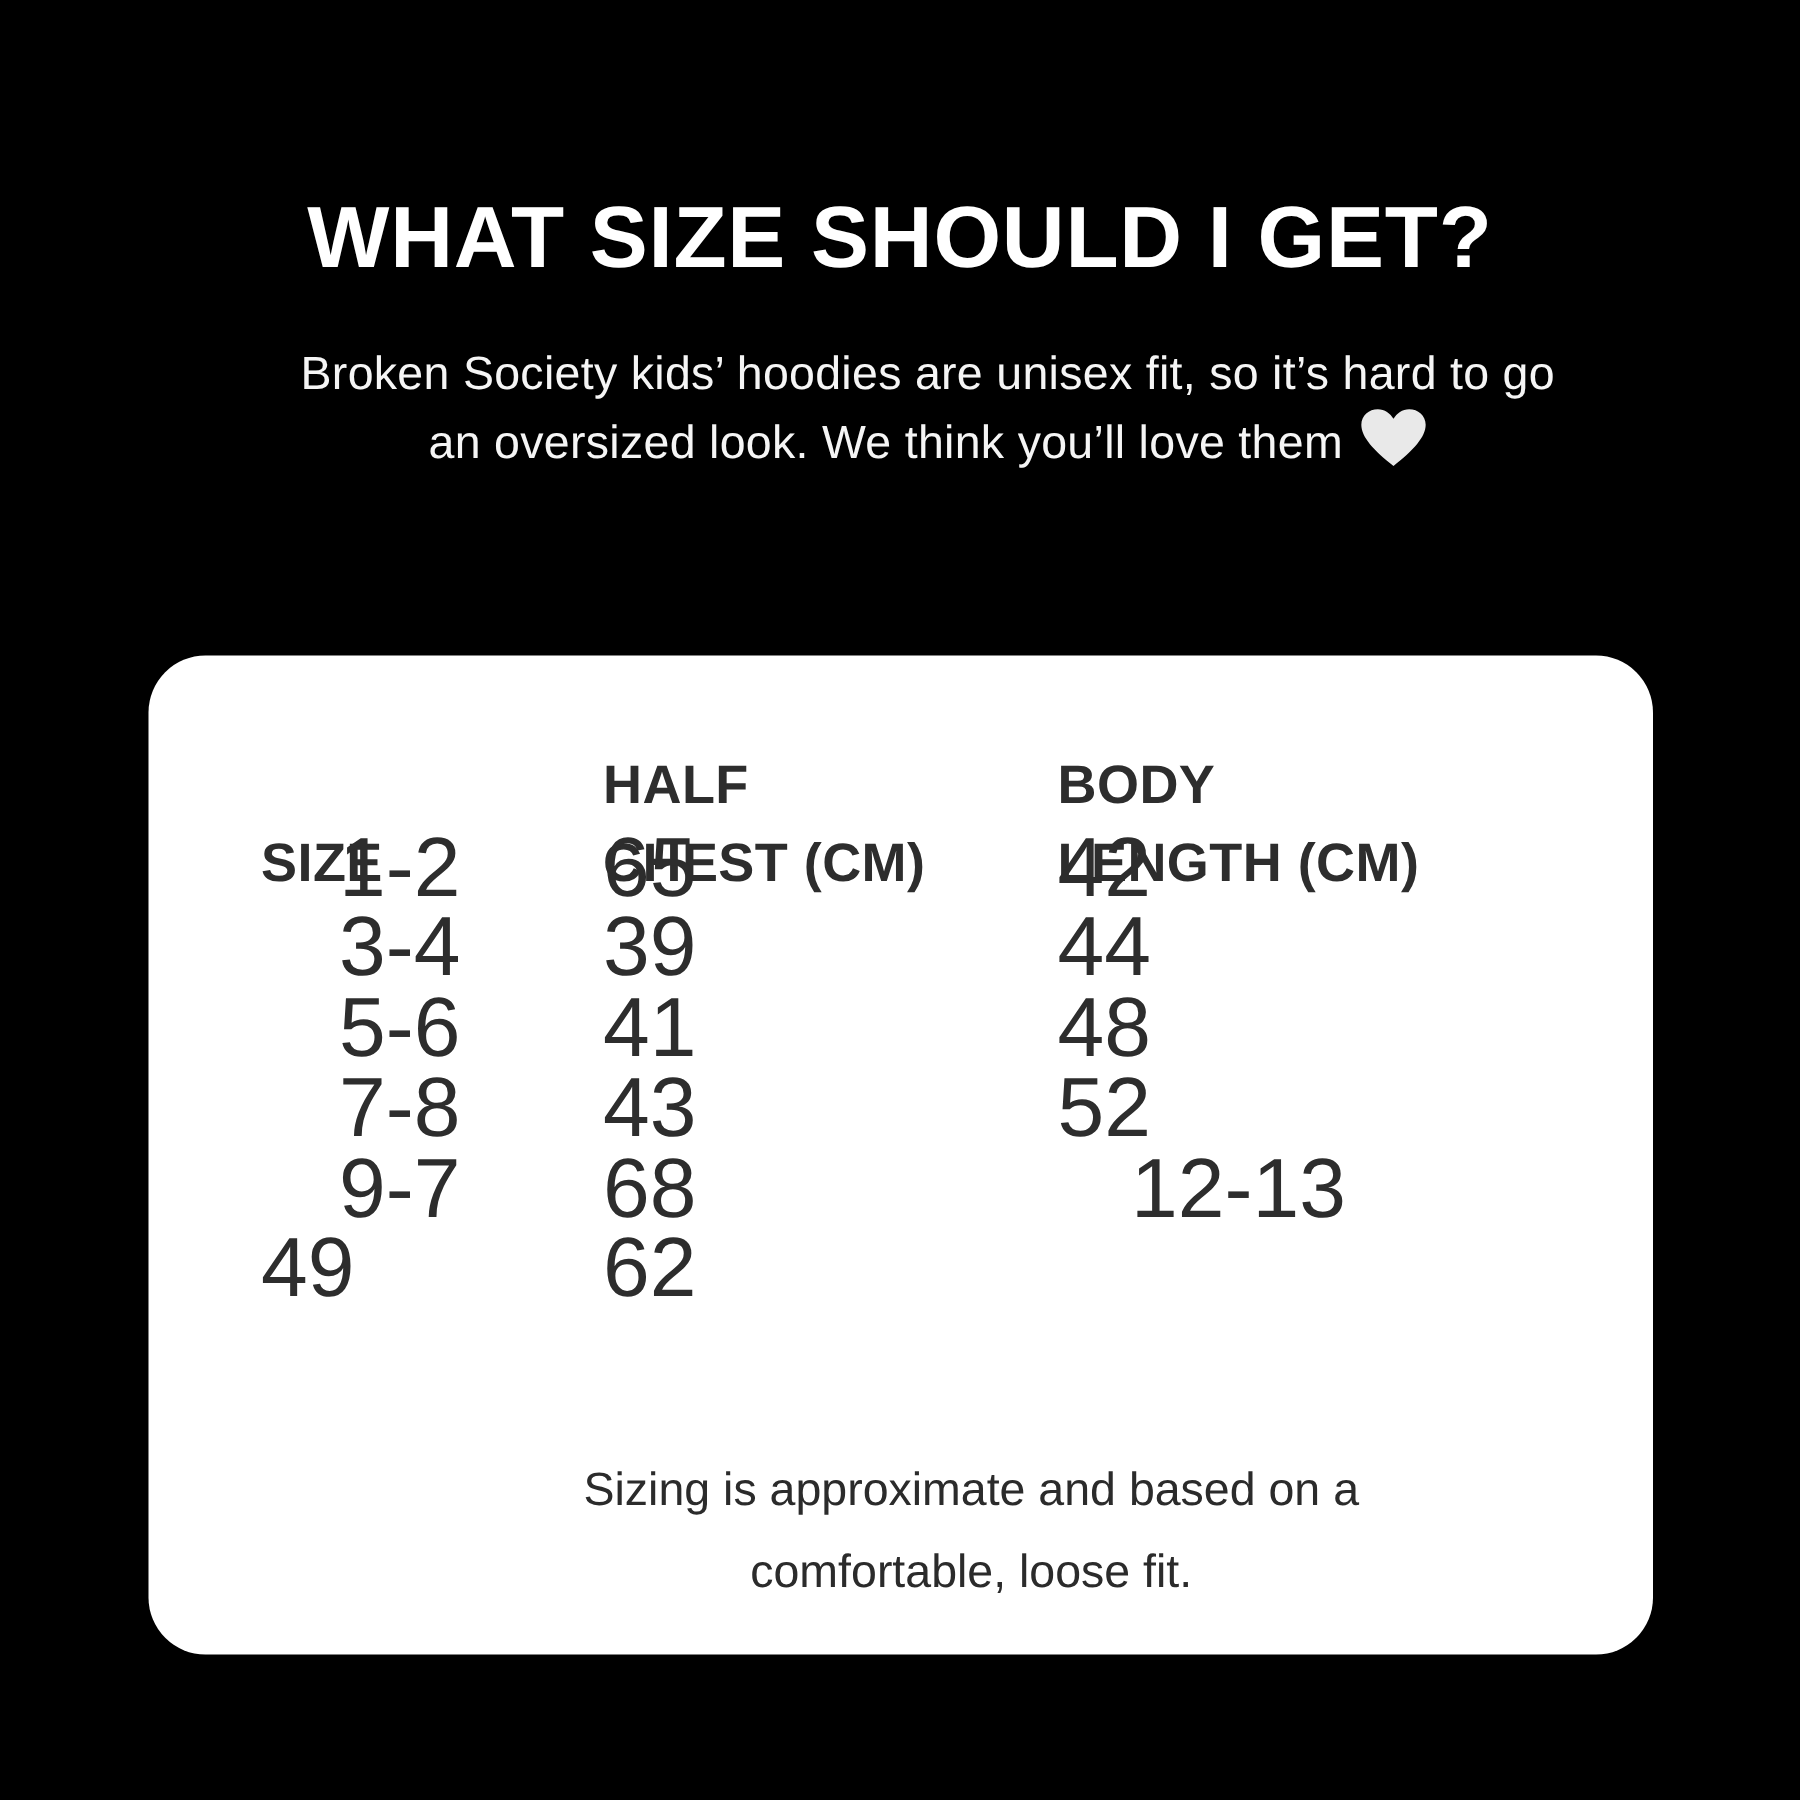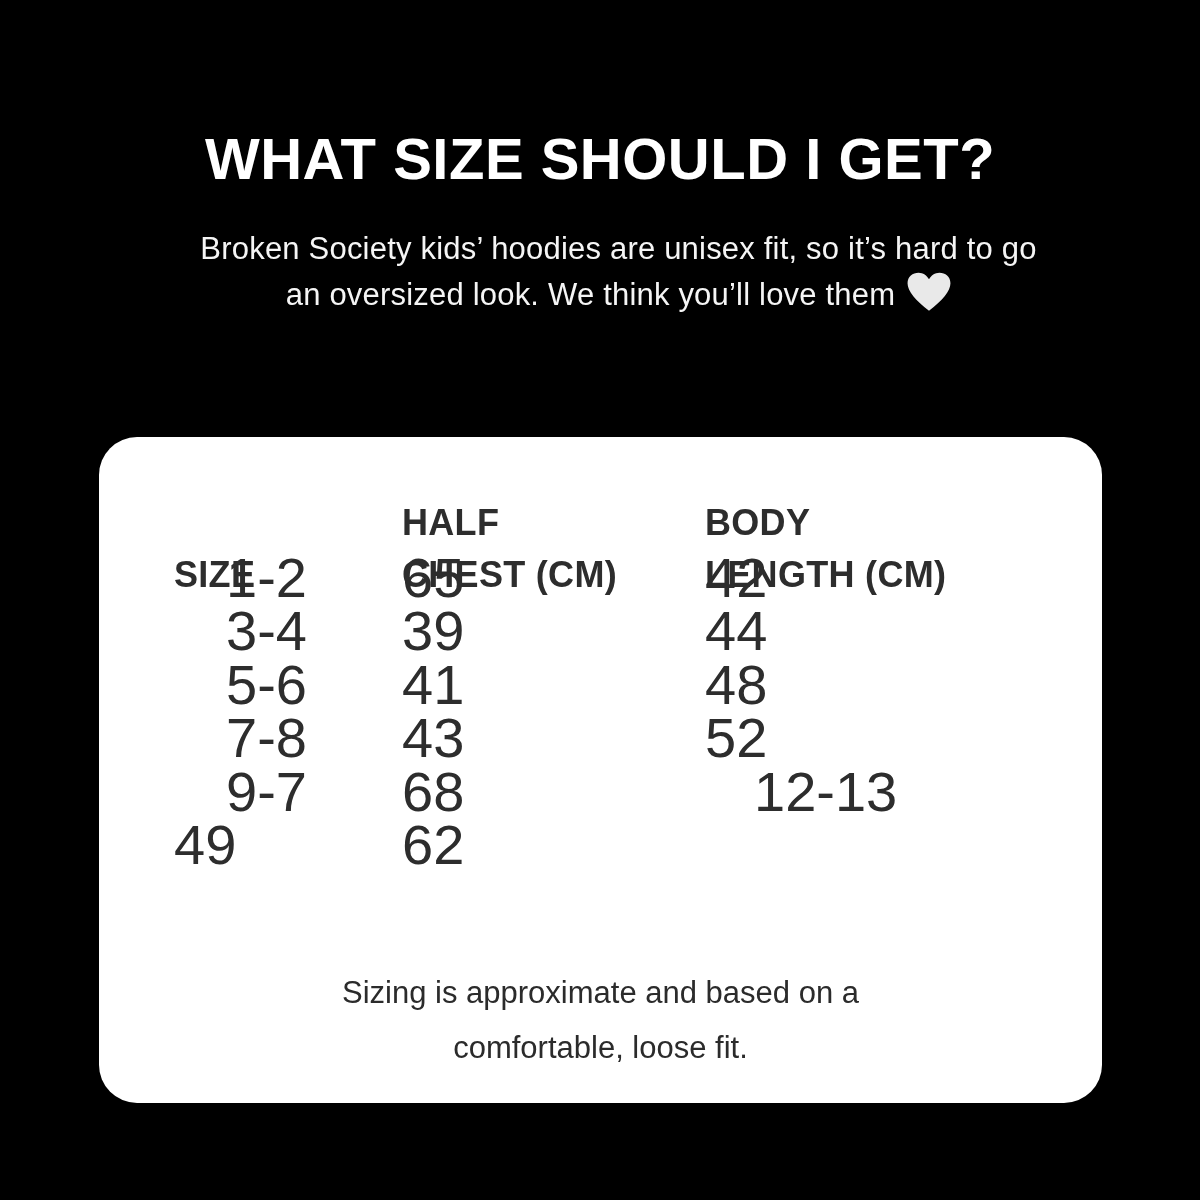--- a/index.html
+++ b/index.html
@@ -51,21 +51,21 @@
   .cell {
     font-size: 56px; line-height: 53.5px;
     display: flex; align-items: center;
     white-space: nowrap;
   }
   .cell.c1 { justify-content: center; }
   .table-note {
     position: absolute; left: 0; top: 528px; width: 100%;
     text-align: center;
     color: #2b2b2b;
-    font-size: 31px; line-height: 55px;
+    font-size: 31px; line-height: 55px; padding-left: 47px;
   }
   .table-note .line { white-space: nowrap; }
 </style>
 </head>
 <body>
 
 <div class="heading">WHAT SIZE SHOULD I GET?</div>
 
 <div class="intro">
   <div class="line">Broken Society kids’ hoodies are unisex fit, so it’s hard to go</div>

